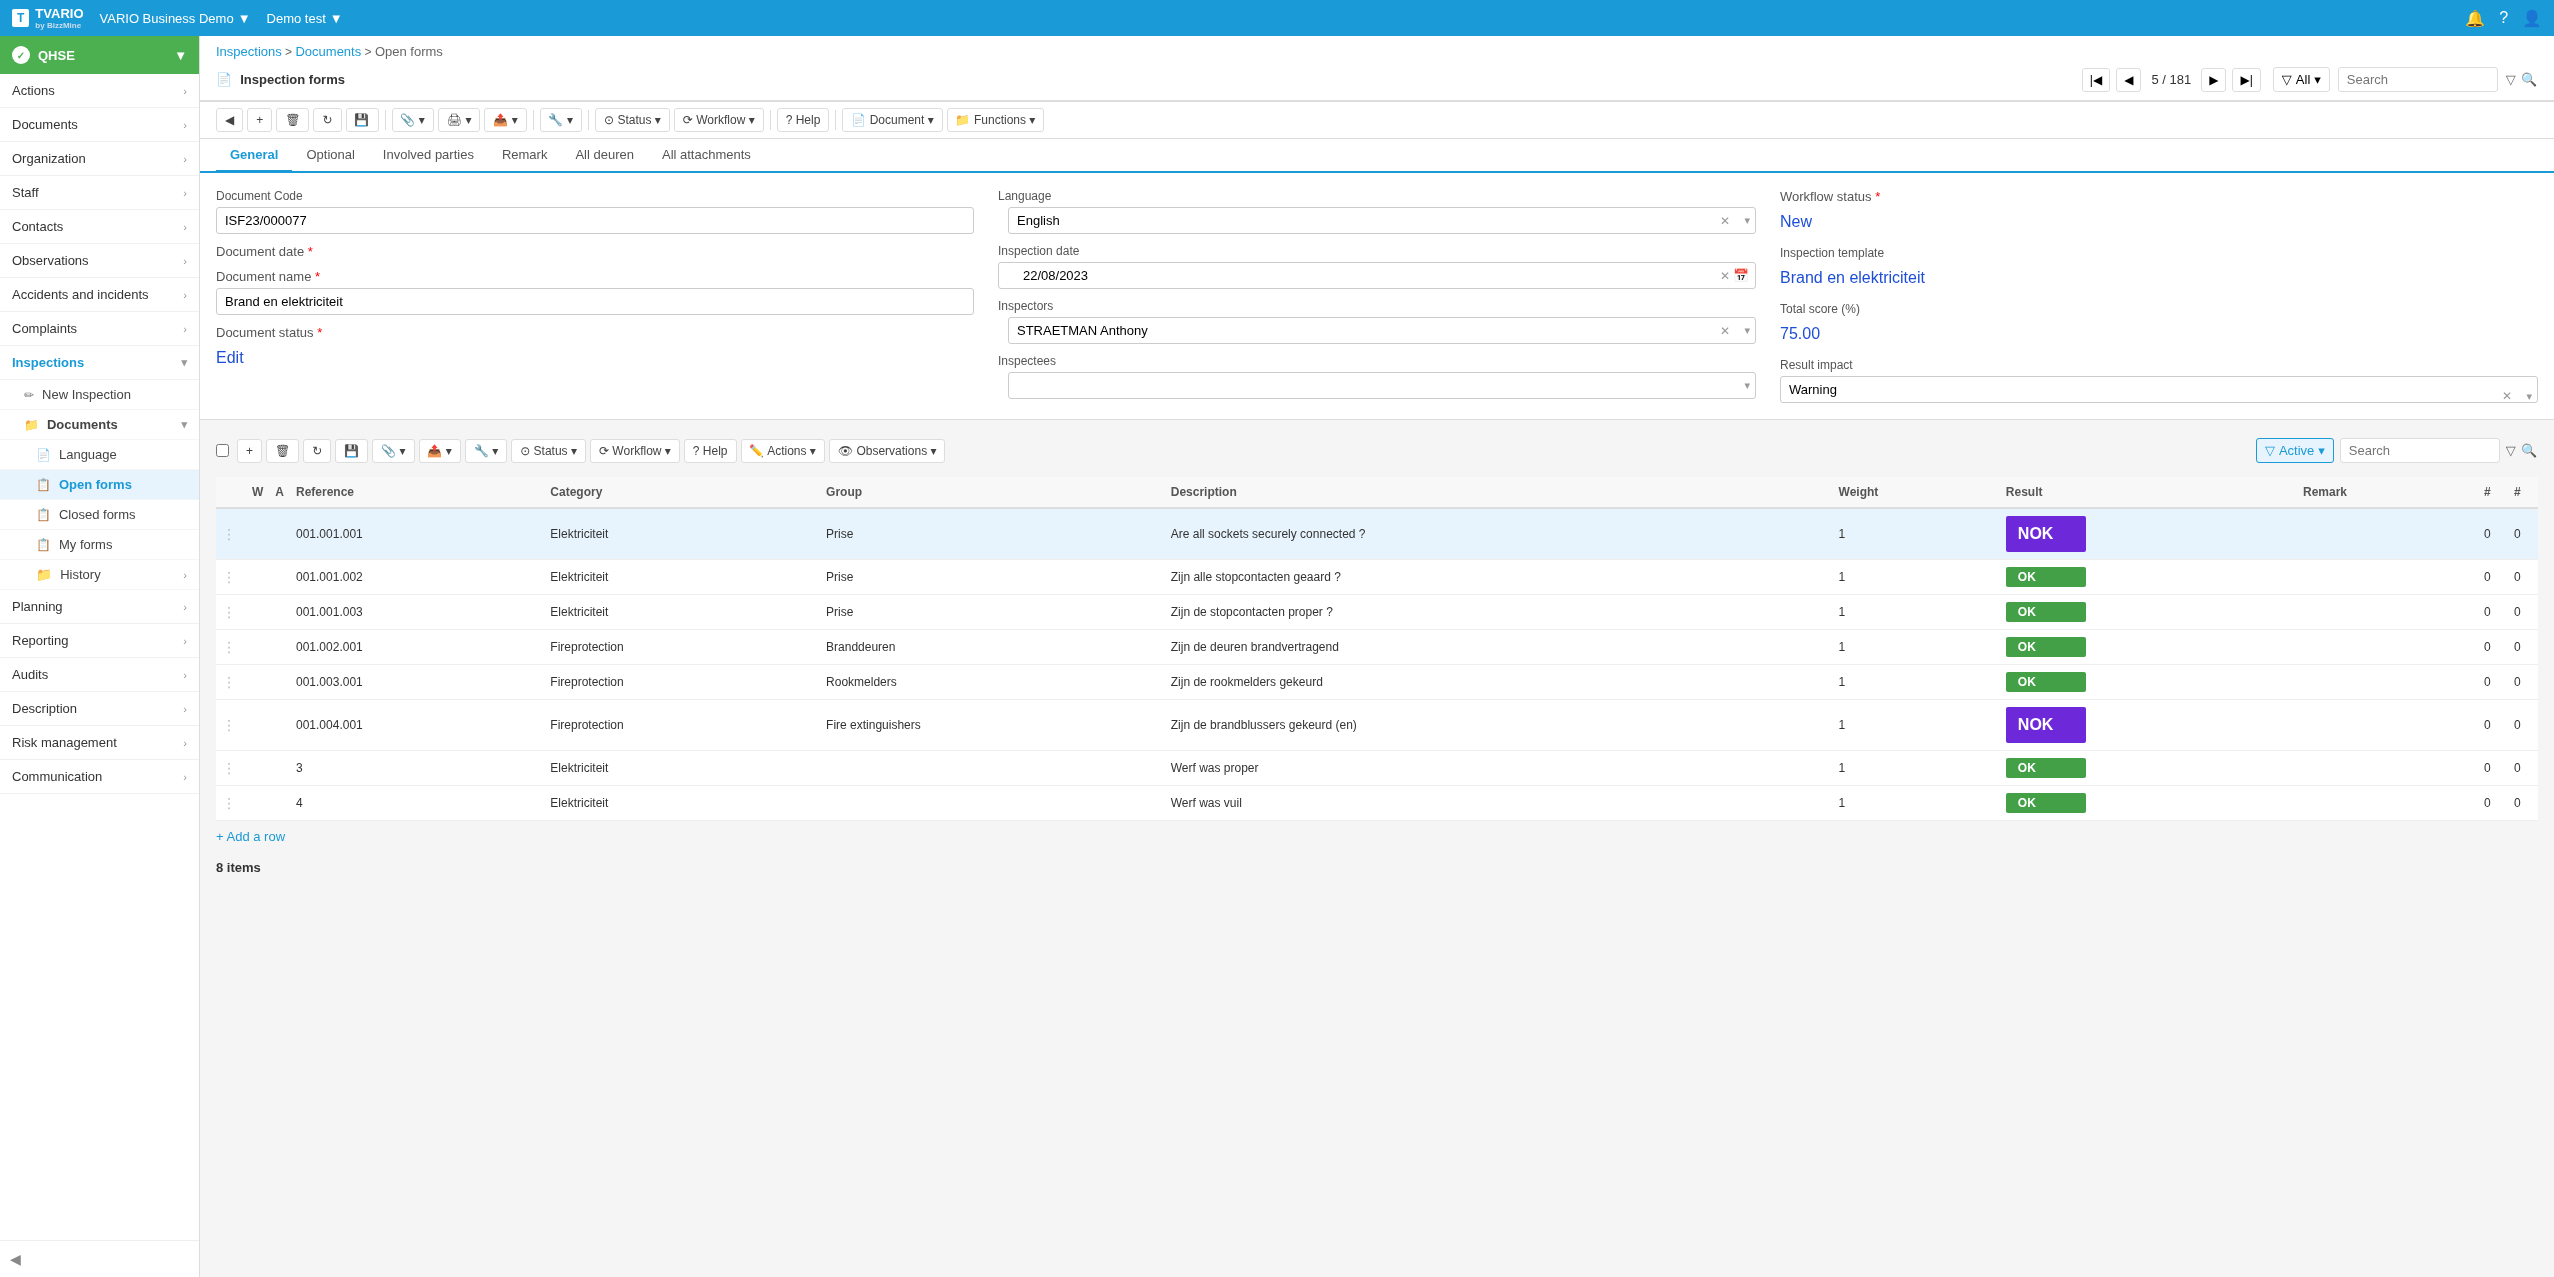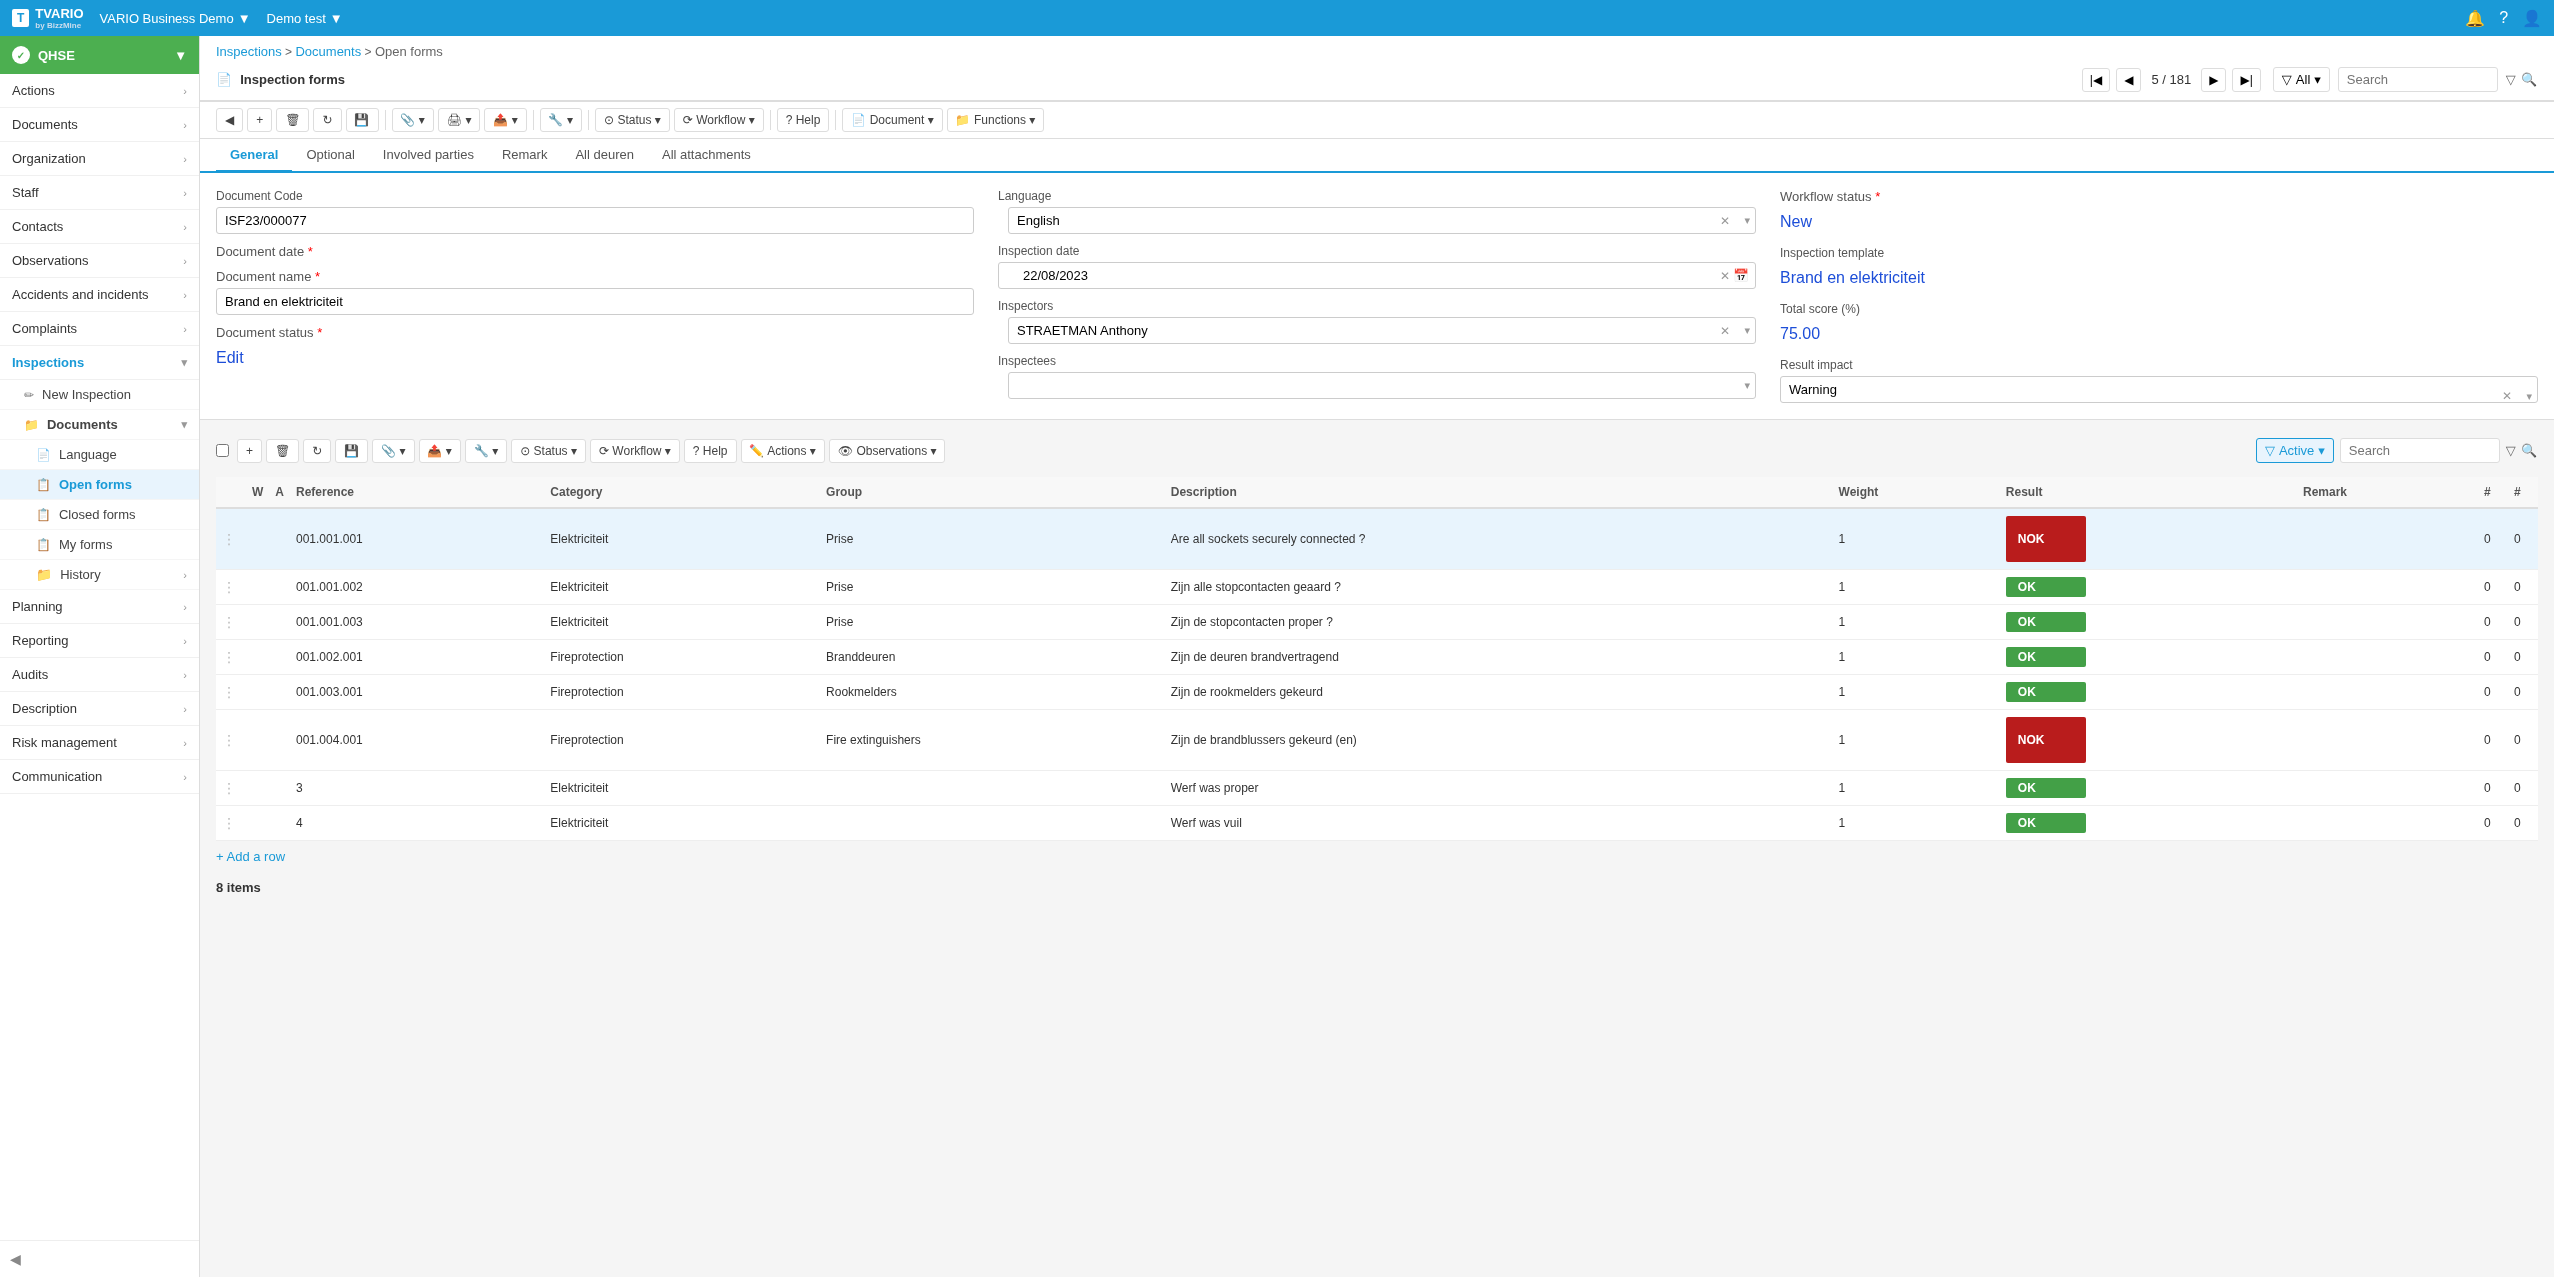--- a/index.html
+++ b/index.html
@@ -186,21 +186,21 @@
     .inner-search { border: 1px solid #ddd; background: white; padding: 4px 8px; border-radius: 3px; width: 160px; }
 
     
     .data-table { width: 100%; border-collapse: collapse; background: white; }
     .data-table th {
       background: #f8f8f8; border-bottom: 2px solid #ddd; padding: 8px 6px;
       text-align: left; font-size: 12px; color: #555; font-weight: 600;
     }
     .data-table td { border-bottom: 1px solid #eee; padding: 7px 6px; font-size: 12px; color: #333; }
     .data-table tr.selected td { background: #e8f4fd; }
-    .result-nok { background: #b91c1c; color: white; padding: 16px 12px; border-radius: 2px; font-size: 12px; font-weight: bold; min-width: 80px; display: inline-block; }
+    .result-nok { background: #6d28d9; color: white; padding: 9px 12px; border-radius: 2px; font-size: 16px; font-weight: bold; min-width: 80px; display: inline-block; }
     .result-ok { background: #43a047; color: white; padding: 3px 12px; border-radius: 2px; font-size: 12px; font-weight: bold; min-width: 80px; display: inline-block; }
     .drag-handle { color: #bbb; cursor: grab; font-size: 14px; }
     .add-row-link { color: #1a9ad7; cursor: pointer; font-size: 12px; padding: 8px 0; display: inline-flex; align-items: center; gap: 4px; }
     .items-count { font-size: 13px; color: #333; padding: 8px 0; font-weight: bold; }
 
     
     ::-webkit-scrollbar { width: 6px; height: 6px; }
     ::-webkit-scrollbar-track { background: #f1f1f1; }
     ::-webkit-scrollbar-thumb { background: #ccc; border-radius: 3px; }
   </style>

